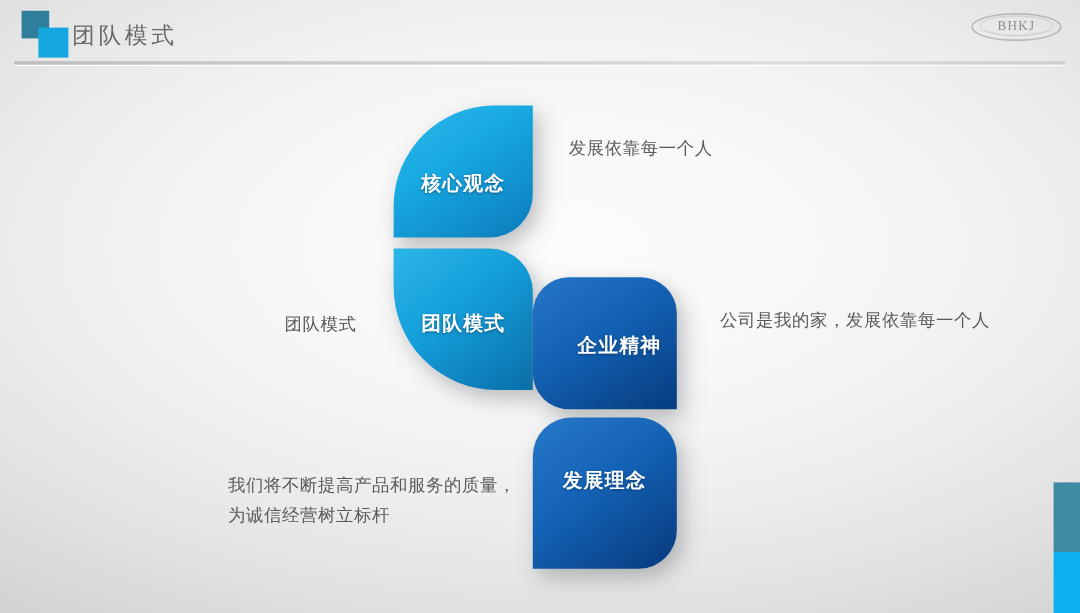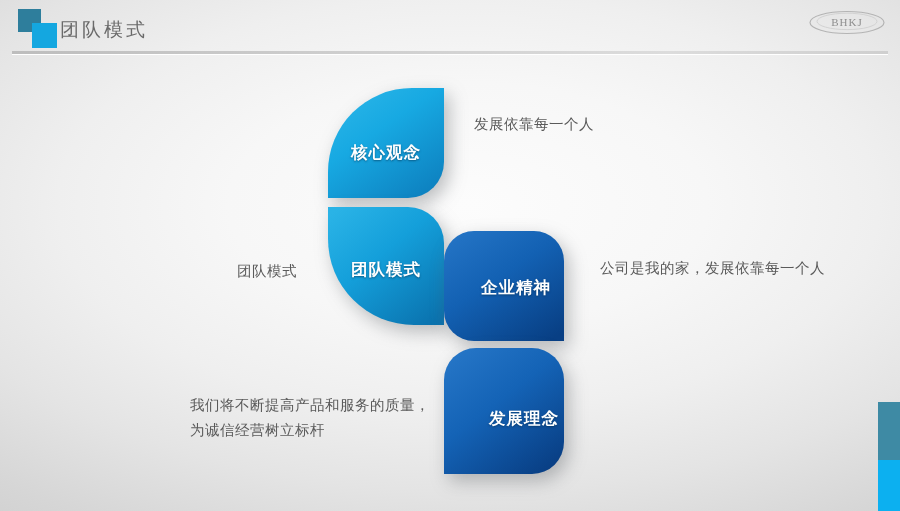--- a/index.html
+++ b/index.html
@@ -111,21 +111,21 @@
   }
 
   #petal-1 { left: 328px; top: 88px;  width: 116px; height: 110px; }
   #petal-2 { left: 328px; top: 207px; width: 116px; height: 118px; }
   #petal-3 { left: 444px; top: 231px; width: 144px; height: 110px; }
   #petal-4 { left: 444px; top: 348px; width: 120px; height: 126px; }
 
   #petal-1 .petal-label { top: 54px; }
   #petal-2 .petal-label { top: 52px; }
   #petal-3 .petal-label { top: 46px; }
-  #petal-4 .petal-label { top: 60px; margin-left: 20px; }
+  #petal-4 .petal-label { top: 42px; }
 
   
   .caption {
     position: absolute;
     color: #5a5a5a;
     font-size: 14.5px;
     line-height: 25px;
     letter-spacing: 0.5px;
     white-space: pre-line;
   }

